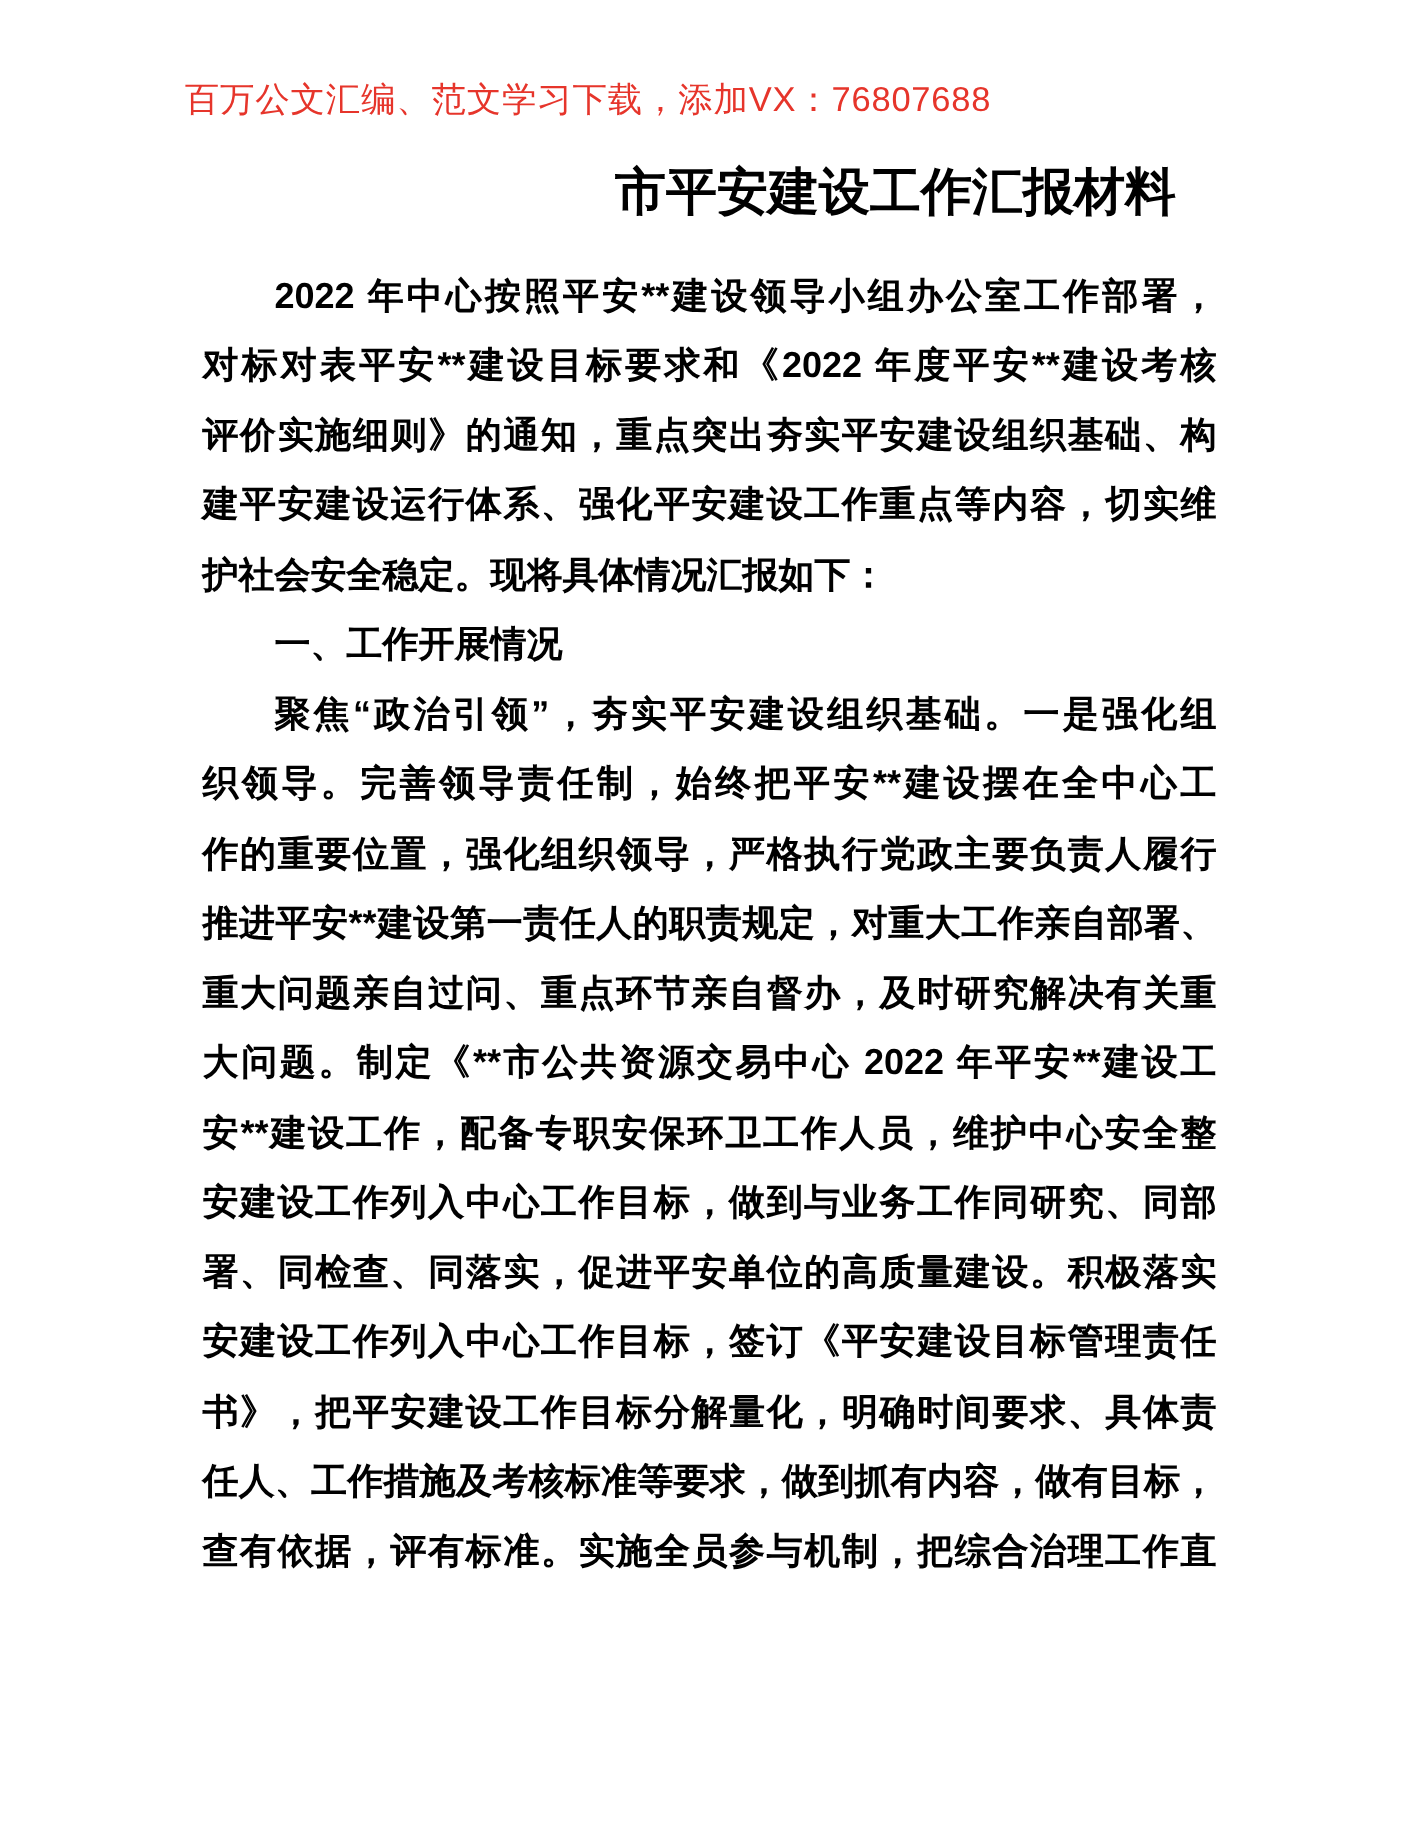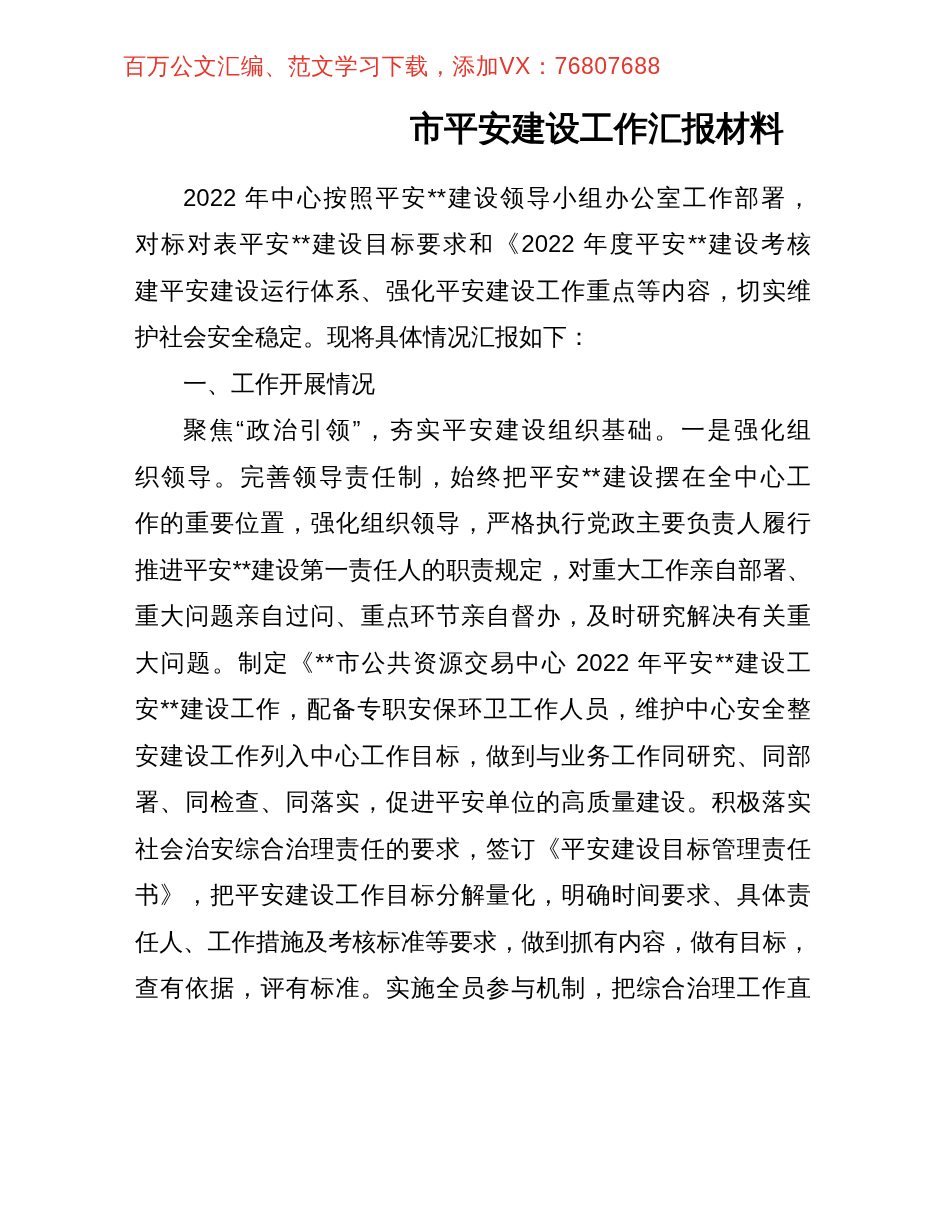--- a/index.html
+++ b/index.html
@@ -30,20 +30,21 @@
     text-align: right;
     font-size: 34px;
     line-height: 48px;
     font-weight: 600;
     color: #000000;
   }
   .doc-body {
     margin-left: 135px;
     margin-top: 16px;
     width: 676px;
+    font-weight: bold;
   }
   .line {
     font-size: 24px;
     line-height: 46.5px;
     color: #000000;
     white-space: nowrap;
     text-align: left;
   }
   .line.just {
     white-space: normal;
@@ -58,30 +59,31 @@
 <body>
 
 <div class="page">
   <div class="promo">百万公文汇编、范文学习下载，添加VX：76807688</div>
 
   <h1 class="doc-title">市平安建设工作汇报材料</h1>
 
   <div class="doc-body">
       <div class="line indent just">2022 年中心按照平安**建设领导小组办公室工作部署，</div>
       <div class="line just">对标对表平安**建设目标要求和《2022 年度平安**建设考核</div>
+      <div class="line just">评价实施细则》的通知，重点突出夯实平安建设组织基础、构</div>
       <div class="line just">建平安建设运行体系、强化平安建设工作重点等内容，切实维</div>
       <div class="line">护社会安全稳定。现将具体情况汇报如下：</div>
       <div class="line indent">一、工作开展情况</div>
       <div class="line indent just">聚焦“政治引领”，夯实平安建设组织基础。一是强化组</div>
       <div class="line just">织领导。完善领导责任制，始终把平安**建设摆在全中心工</div>
       <div class="line just">作的重要位置，强化组织领导，严格执行党政主要负责人履行</div>
       <div class="line just">推进平安**建设第一责任人的职责规定，对重大工作亲自部署、</div>
       <div class="line just">重大问题亲自过问、重点环节亲自督办，及时研究解决有关重</div>
       <div class="line just">大问题。制定《**市公共资源交易中心 2022 年平安**建设工</div>
       <div class="line just">安**建设工作，配备专职安保环卫工作人员，维护中心安全整</div>
       <div class="line just">安建设工作列入中心工作目标，做到与业务工作同研究、同部</div>
       <div class="line just">署、同检查、同落实，促进平安单位的高质量建设。积极落实</div>
-      <div class="line just">社会治安综合治理责任的要求，签订《平安建设目标管理责任</div>
+      <div class="line just">安建设工作列入中心工作目标，签订《平安建设目标管理责任</div>
       <div class="line just">书》，把平安建设工作目标分解量化，明确时间要求、具体责</div>
       <div class="line just">任人、工作措施及考核标准等要求，做到抓有内容，做有目标，</div>
       <div class="line just">查有依据，评有标准。实施全员参与机制，把综合治理工作直</div>
     </div>
 </div>
 
 </body></html>

